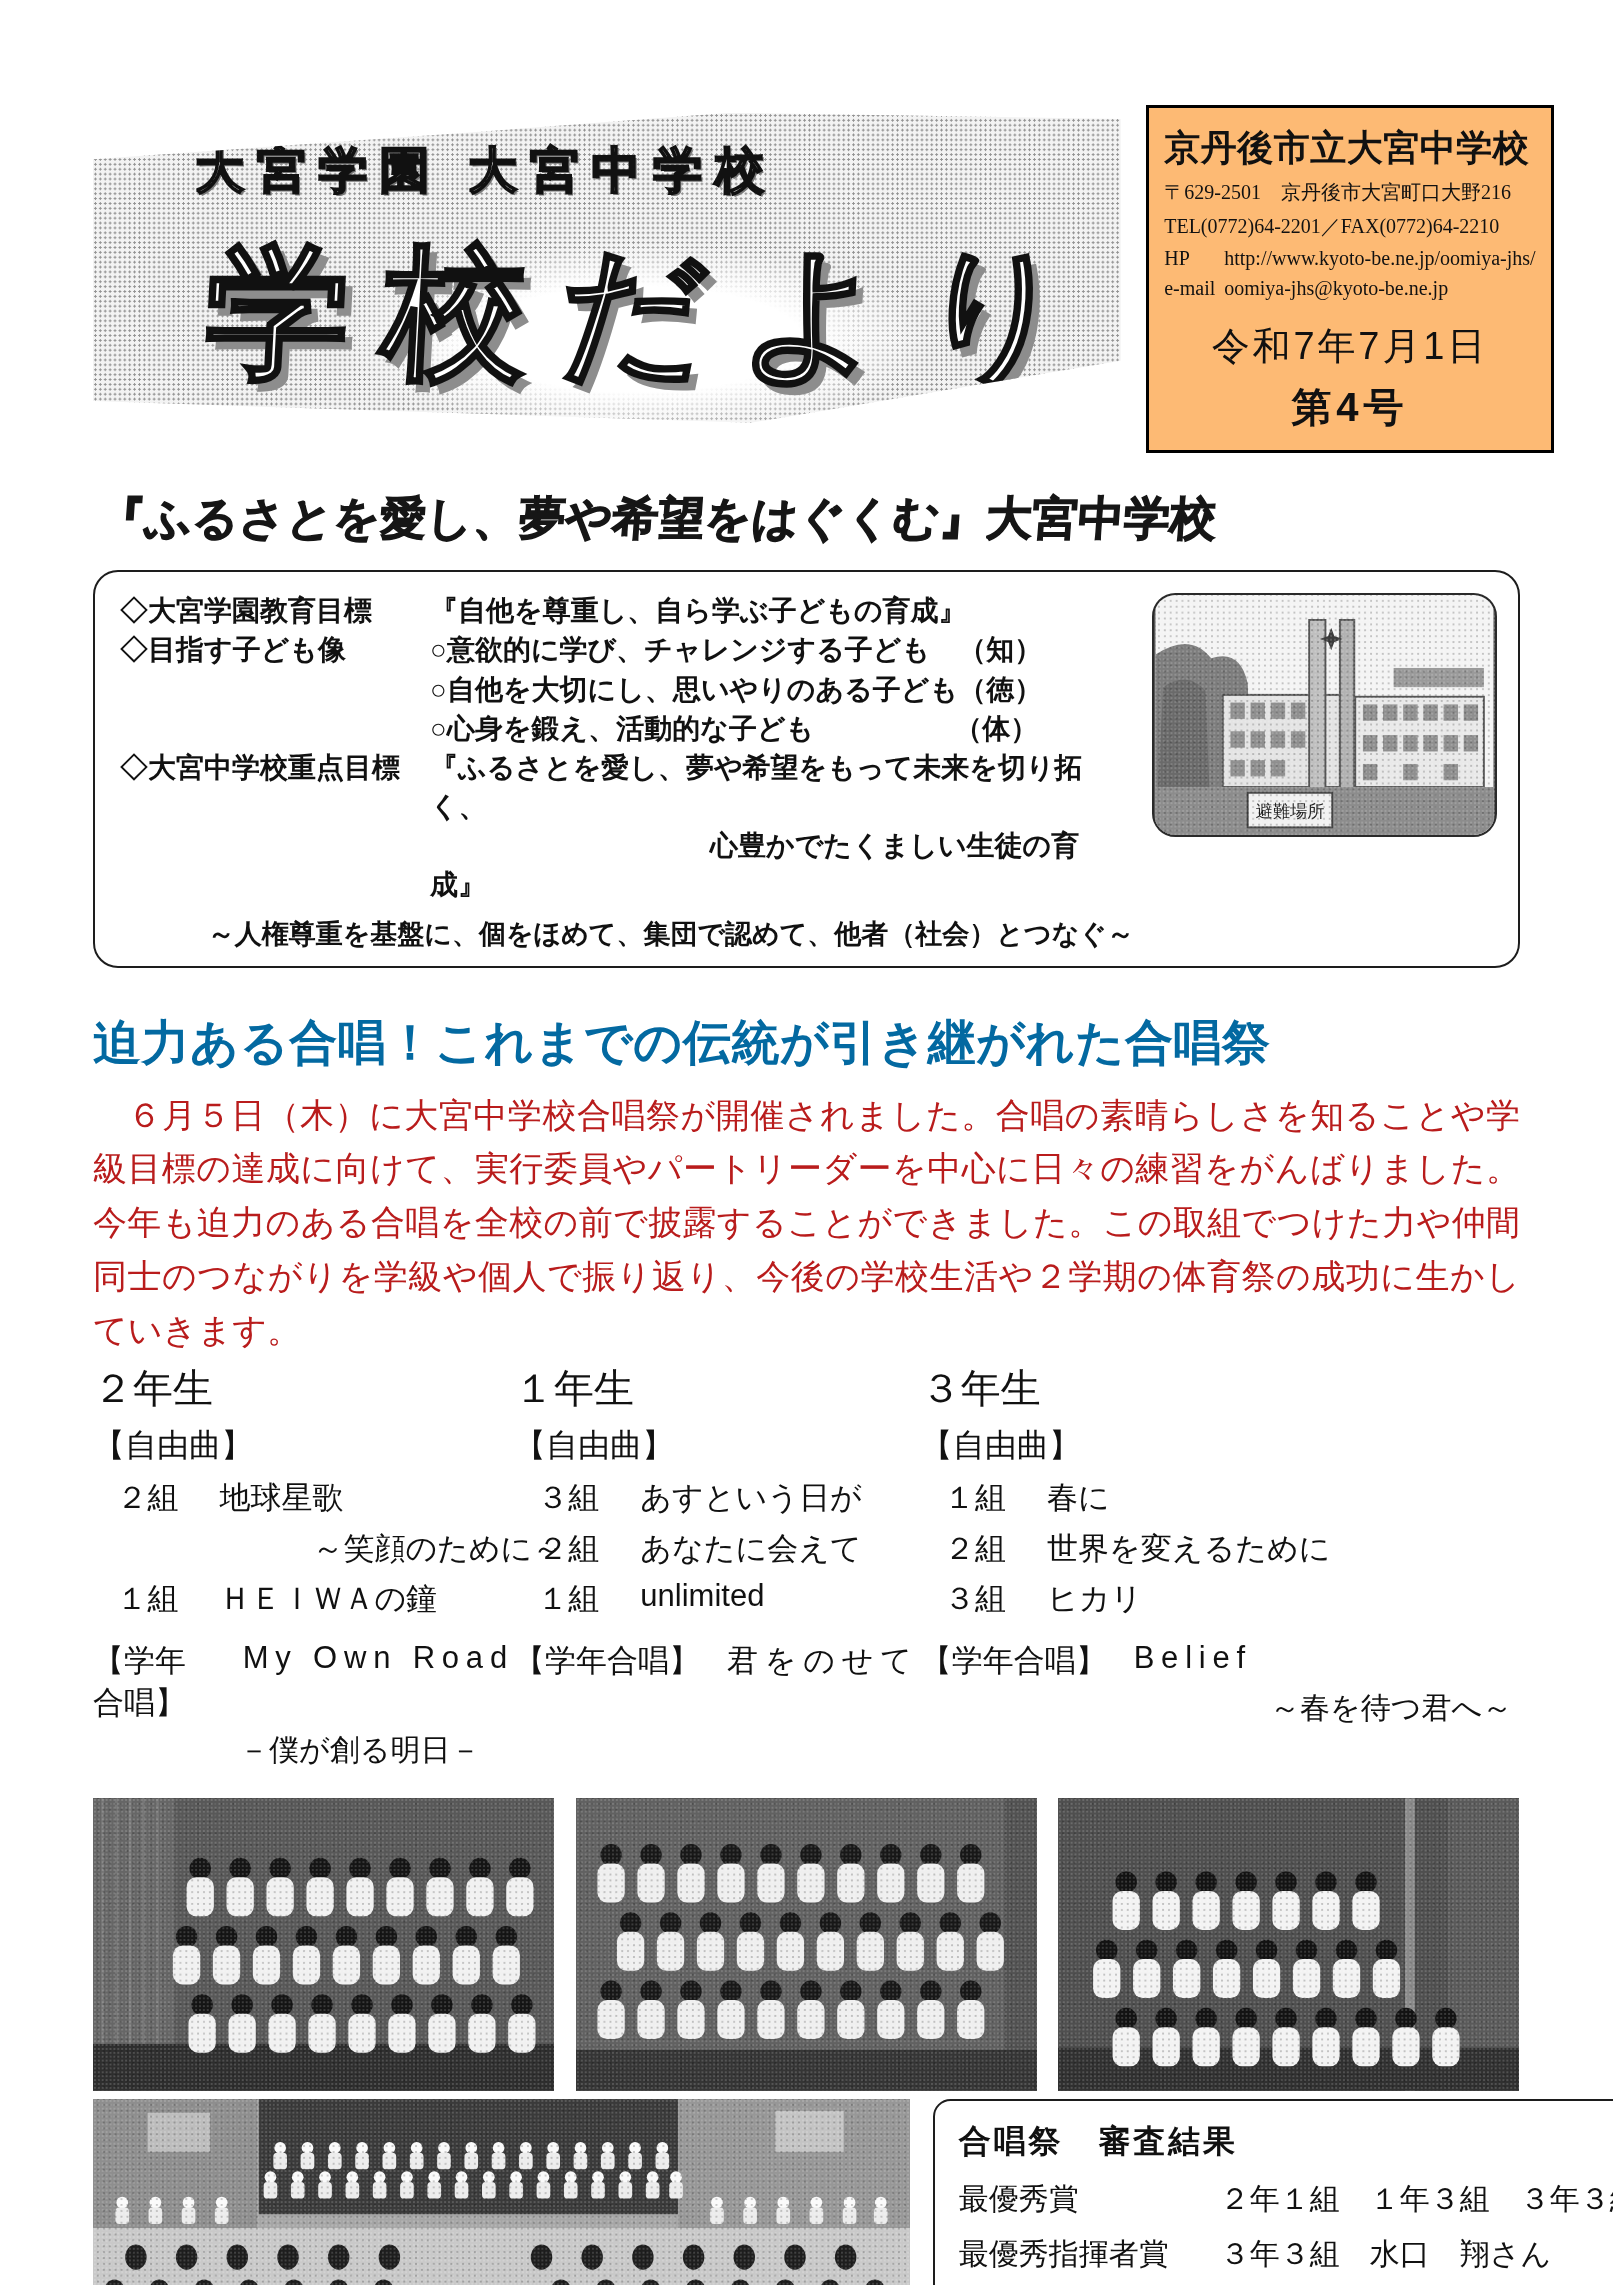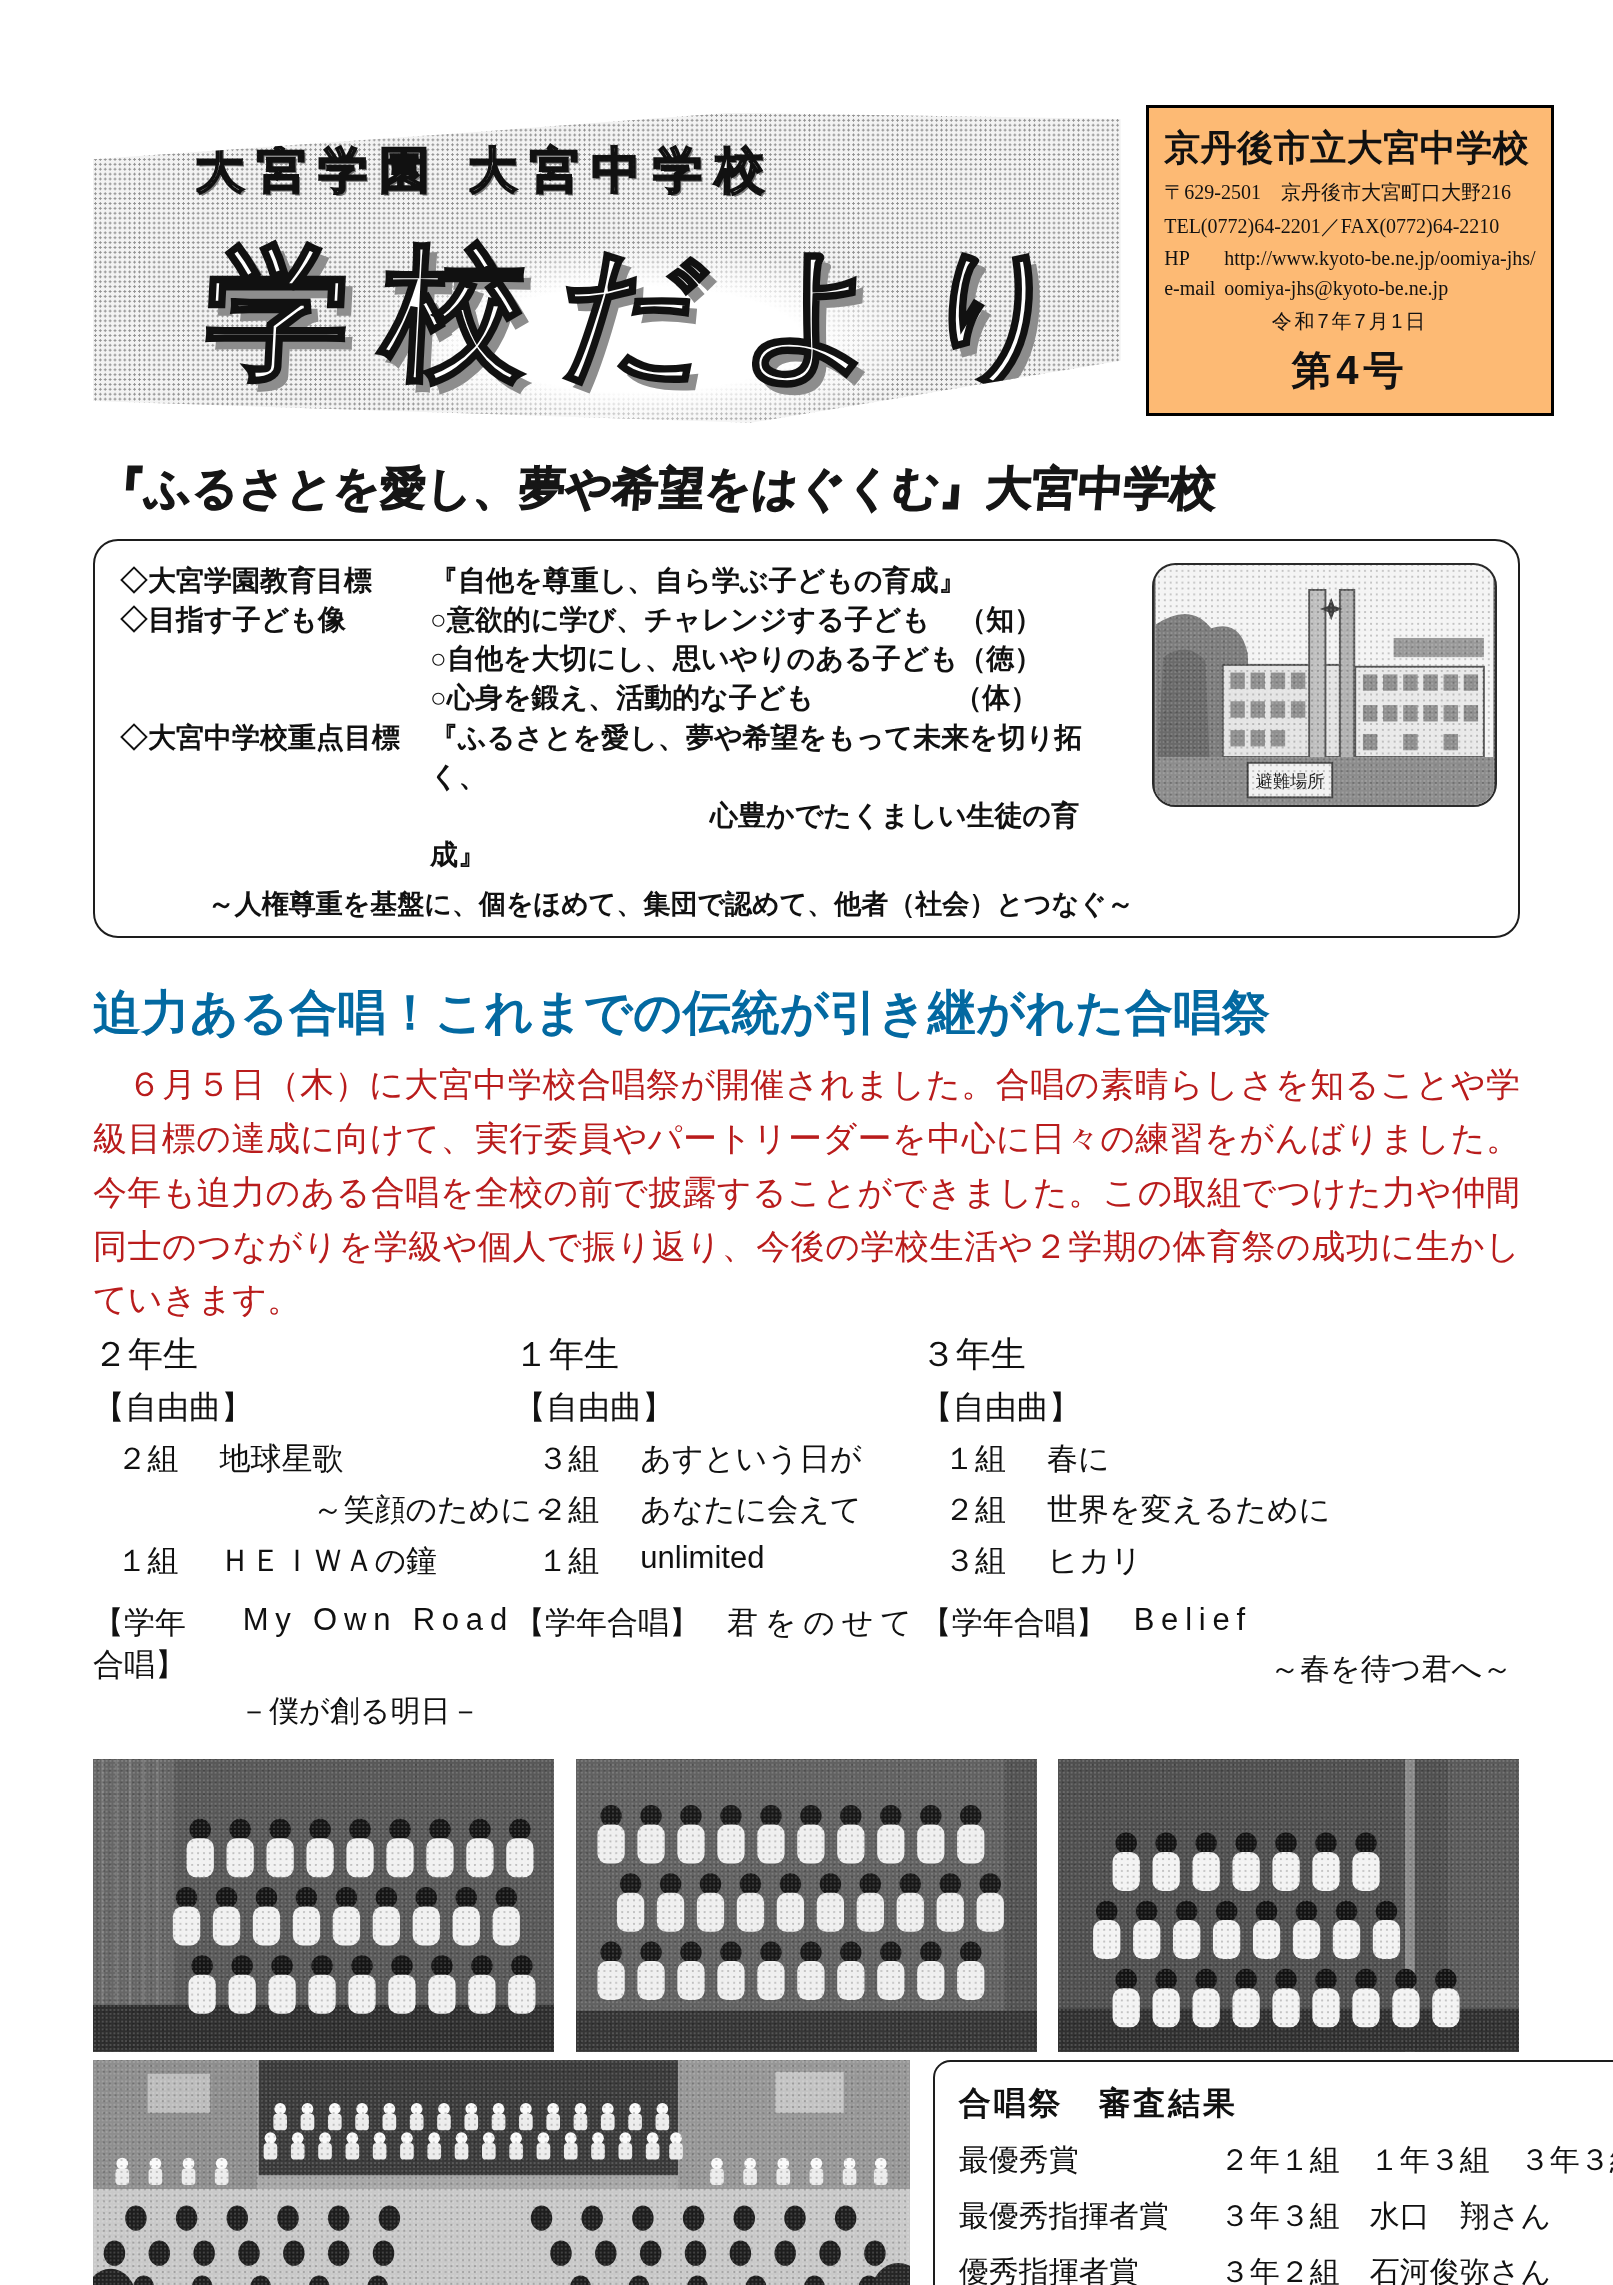--- a/index.html
+++ b/index.html
@@ -32,21 +32,21 @@
   .banner-title {
     position:relative; margin-top:13.7px; padding-left:68px;
     font-size:144px; font-weight:bold; color:#fff; white-space:nowrap;
     -webkit-text-stroke:2.9px #111; letter-spacing:33px;
     text-shadow:8.8px 8.8px 0 #8d8d8d; transform:skewX(-3deg);
   }
   .info-box { width:435px; border:3.9px solid #000; background:#fdba74; padding:15.6px 15.6px 15.6px; }
   .info-name { font-size:36px; font-weight:bold; letter-spacing:0.5px; white-space:nowrap; }
   .info-line { font-size:20px; margin-top:6.8px; font-family:"Liberation Serif", serif; white-space:nowrap; }
   .info-label { display:inline-block; min-width:60px; }
-  .info-date { font-size:20px; text-align:center; margin-top:8px; letter-spacing:2.9px; }
+  .info-date { font-size:38px; text-align:center; margin-top:21px; letter-spacing:2.9px; }
   .info-issue { font-size:40px; font-weight:700; text-align:center; margin-top:7.8px; letter-spacing:4.9px; }
 
   
   .slogan {
     margin:35px 0 19.5px 5.9px; font-size:46px; font-weight:900; color:#161616;
     -webkit-text-stroke:1.2px #161616; transform:skewX(-4deg); white-space:nowrap;
   }
 
   
   .goals-box { border:2.9px solid #1d1d1d; border-radius:25px; padding:19.5px 19.5px 13.7px 25px; display:flex; gap:17.6px; }
@@ -64,21 +64,21 @@
   .article-body {
     margin:13.7px 0 3.9px; font-size:34px; line-height:1.58; text-align:justify;
     word-break:break-all; color:#b91c1c;
   }
 
   
   .programs { display:flex; margin-top:2px; }
   .program-col:nth-child(1) { width:29.5%; }
   .program-col:nth-child(2) { width:28.5%; }
   .program-col:nth-child(3) { width:42%; }
-  .program-grade { font-size:35px; }
+  .program-grade { font-size:40px; }
   .program-free { font-size:32px; margin-top:7.8px; }
   .song-row { display:flex; font-size:31px; margin-top:8.8px; }
   .song-cls { flex:none; width:103px; margin-left:23.4px; white-space:pre; }
   .song-title { white-space:pre; }
   .chorus-row { display:flex; font-size:31px; margin-top:19.5px; }
   .chorus-title { margin-left:27px; letter-spacing:6.8px; white-space:nowrap; }
   .chorus-sub { font-size:30px; margin-top:5.9px; padding-left:146px; white-space:pre; }
   .program-col:nth-child(3) .chorus-sub { padding-left:0; text-align:right; padding-right:7.8px; }
 
   

